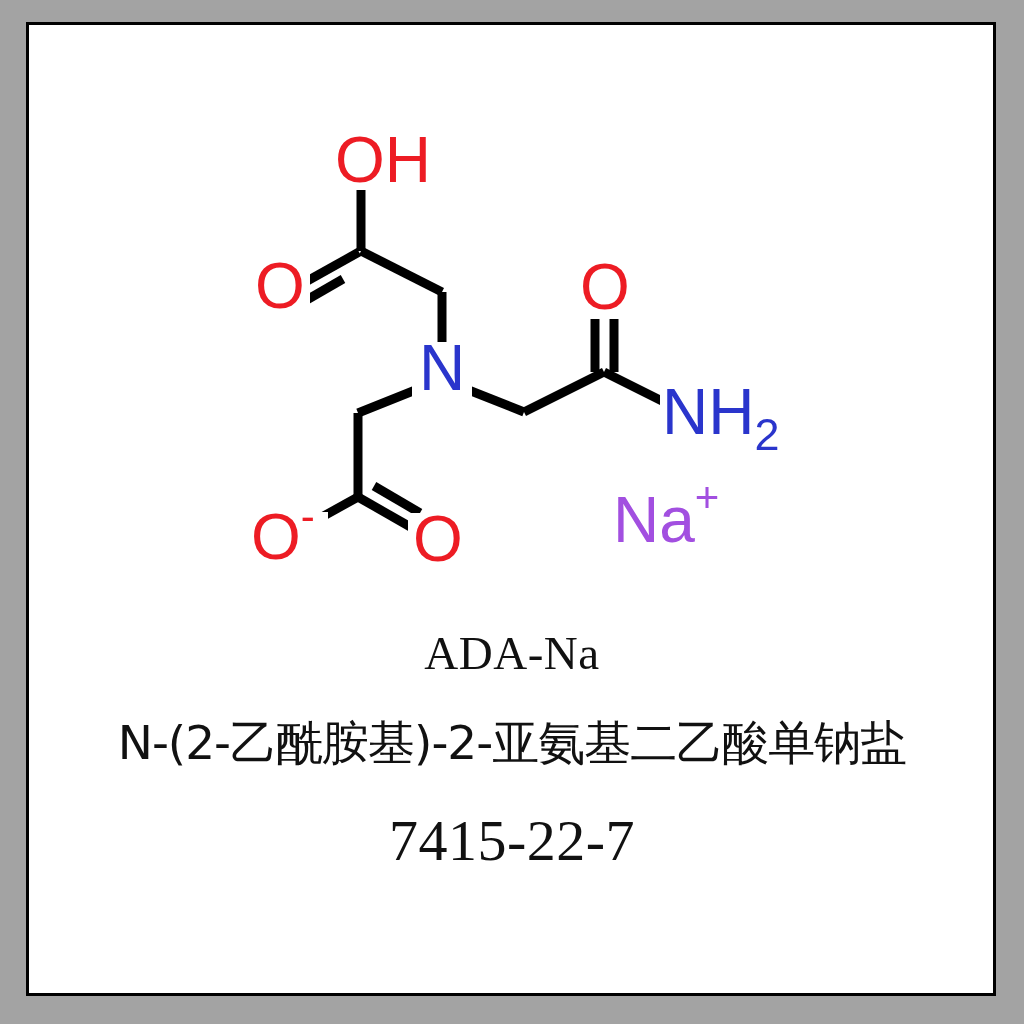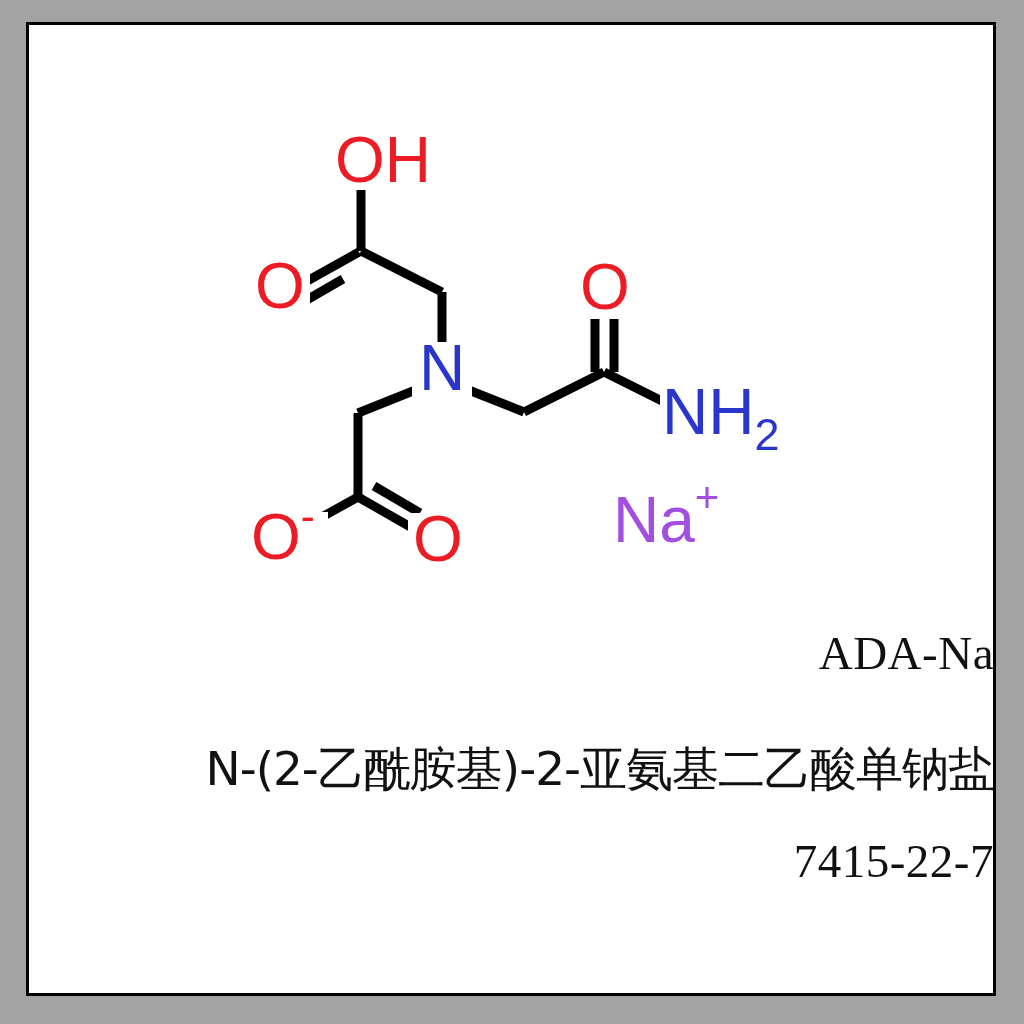--- a/index.html
+++ b/index.html
@@ -30,41 +30,41 @@
     left: 0;
     top: 0;
     width: 1024px;
     height: 1024px;
   }
   .caption-block {
     position: absolute;
     left: 30px;
     top: 630px;
     width: 964px;
-    text-align: right;
+    text-align: center;
   }
   .cap-name {
     font-family: "Liberation Serif", "DejaVu Serif", serif;
     font-size: 47px;
     color: #111111;
     line-height: 1.0;
     letter-spacing: 0.5px;
   }
   .cap-cn {
     font-family: "DejaVu Sans", "Liberation Sans", sans-serif;
     font-size: 47px;
     color: #111111;
     line-height: 1.0;
-    margin-top: 68px;
+    margin-top: 42px;
     white-space: nowrap;
     letter-spacing: -1px;
   }
   .cap-cas {
     font-family: "Liberation Serif", "DejaVu Serif", serif;
-    font-size: 47px;
+    font-size: 58px;
     color: #111111;
     line-height: 1.0;
     margin-top: 46px;
     letter-spacing: 0.5px;
   }
 </style>
 </head>
 <body>
 
 <div id="page">

